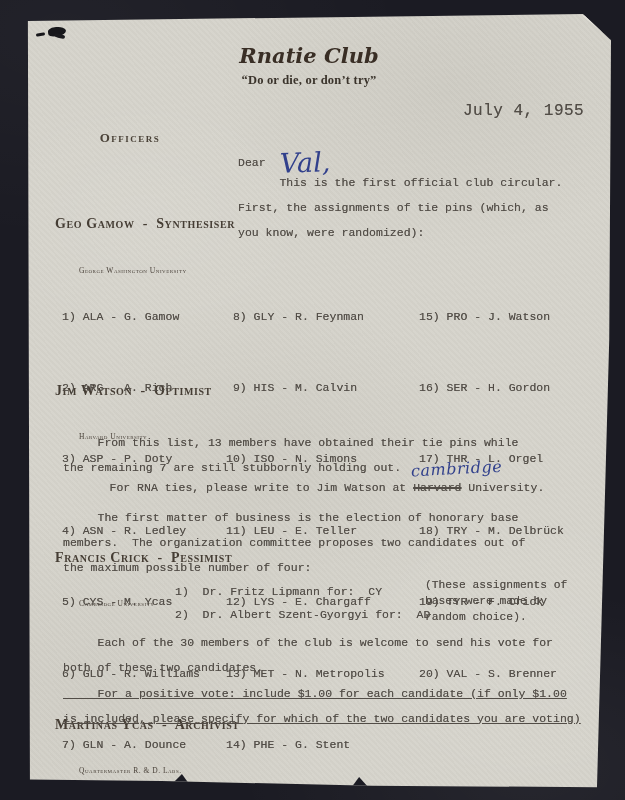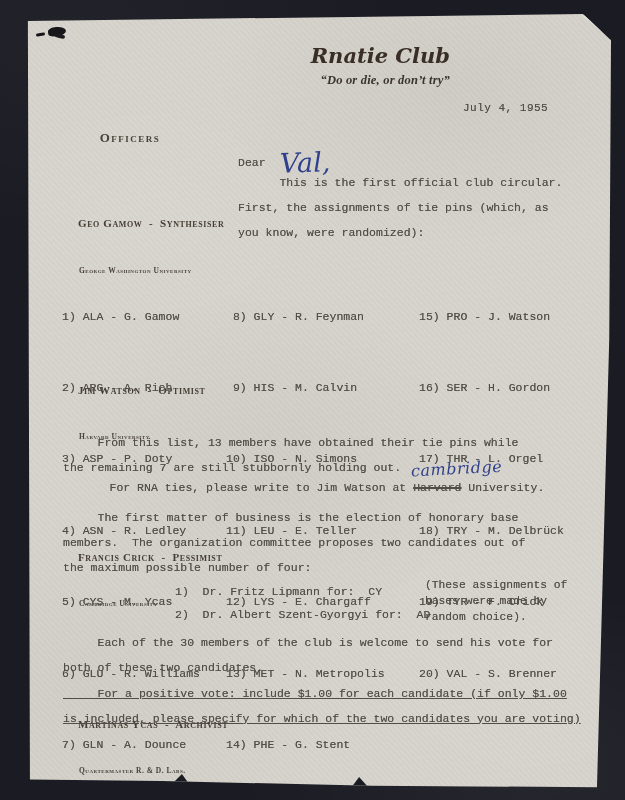--- a/index.html
+++ b/index.html
@@ -33,45 +33,45 @@
     position:absolute; bottom:0; background:#1b1b23;
   }
   .tear.t1 { left:141px; width:24px; height:14px; clip-path:polygon(58% 0,100% 100%,0 100%); }
   .tear.t2 { left:324px; width:18px; height:11px; clip-path:polygon(45% 0,100% 100%,0 100%); }
   .blot { position:absolute; background:#17171b; }
   .blot.dash { left:9px; top:19px; width:9px; height:3px; border-radius:2px; transform:rotate(-8deg); }
   .blot.main { left:21px; top:13px; width:18px; height:9px; border-radius:45% 60% 55% 40%; transform:rotate(-7deg); }
   .blot.tail { left:27px; top:20px; width:11px; height:4px; border-radius:40%; transform:rotate(14deg); background:#1a1a1e; }
 
   .abs { position:absolute; }
-  .center-col { left:141px; width:282px; text-align:right; }
+  .center-col { left:141px; width:282px; text-align:center; }
   .club-name {
     top:29px; font-family:"DejaVu Serif", serif; font-style:italic; font-weight:bold;
     font-size:21px; color:#392e25; letter-spacing:0px;
   }
   .motto {
     top:59px; font-family:"Liberation Serif", serif; font-weight:bold;
-    font-size:12.5px; color:#3a332b; letter-spacing:0.2px;font-style:italic;
+    font-size:12.5px; color:#3a332b; letter-spacing:0.2px;
   }
   .officers {
     left:28px; top:82px; width:210px;
     font-family:"Liberation Serif", serif; font-variant:small-caps;
     color:#453d34; white-space:pre;
   }
   .officers-heading {
     text-align:center; width:150px; font-size:13px; letter-spacing:1.5px;
     height:14px; line-height:11px; font-weight:bold; color:#4a4238;
   }
-  .officer-line { font-size:11px; letter-spacing:0.6px; height:11.5px; line-height:11.5px; font-weight:bold;margin-left:23px; }
-  .officer-affil { font-size:7.5px; letter-spacing:0.5px; height:11.4px; line-height:10px; padding-left:24px; font-weight:bold; color:#4a423a; }
+  .officer-line { font-size:14px; letter-spacing:0.6px; height:11.5px; line-height:11.5px; font-weight:bold; }
+  .officer-affil { font-size:7.5px; letter-spacing:0.5px; height:11.4px; line-height:10px; padding-left:24px; font-weight:normal; color:#4a423a; }
 
   .mono { font-family:"Liberation Mono", monospace; font-size:11.5px; color:#524d47;
           text-shadow:0 0 0.5px rgba(82,77,71,0.65); white-space:pre; }
   .lh-body { line-height:24.8px; }
-  .date { left:436px; top:88px; font-size:11px; letter-spacing:0.5px; }
+  .date { left:436px; top:88px; font-size:16px; letter-spacing:0.5px; }
   .salutation { left:211px; top:133px; }
   .hand { font-family:"DejaVu Serif", serif; font-style:italic; color:#31408c; text-shadow:none; }
   .hand-val { font-size:27px; display:inline-block; margin-left:14px; vertical-align:-6px; transform:rotate(-2deg); }
   .intro { left:211px; top:157px; }
   .pins { top:243px; line-height:23.8px; }
   .pins.c1 { left:35px; }
   .pins.c2 { left:199px; }
   .pins.c3 { left:392px; }
   .para-status { left:36px; top:417px; }
   .line-rna { left:48px; top:467px; }

